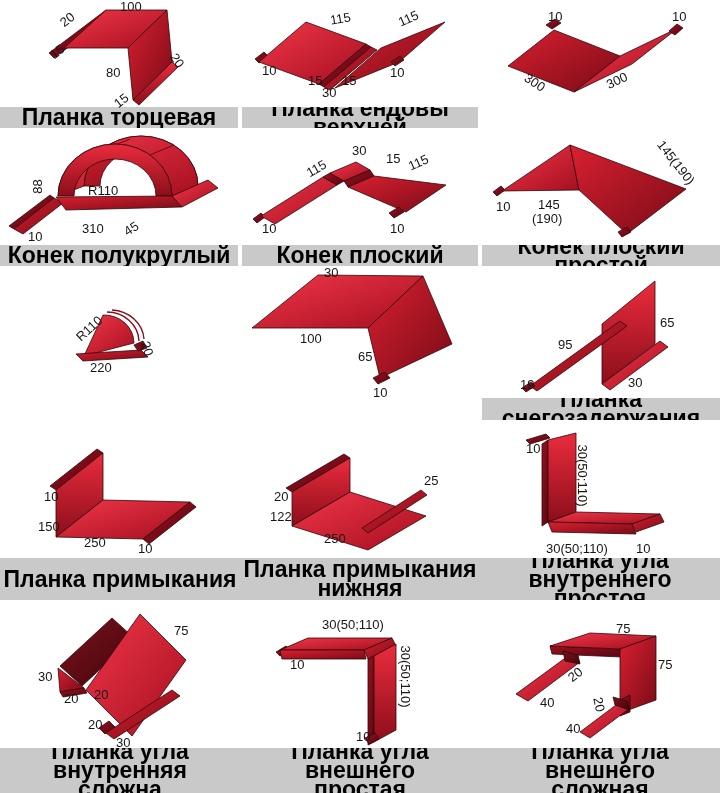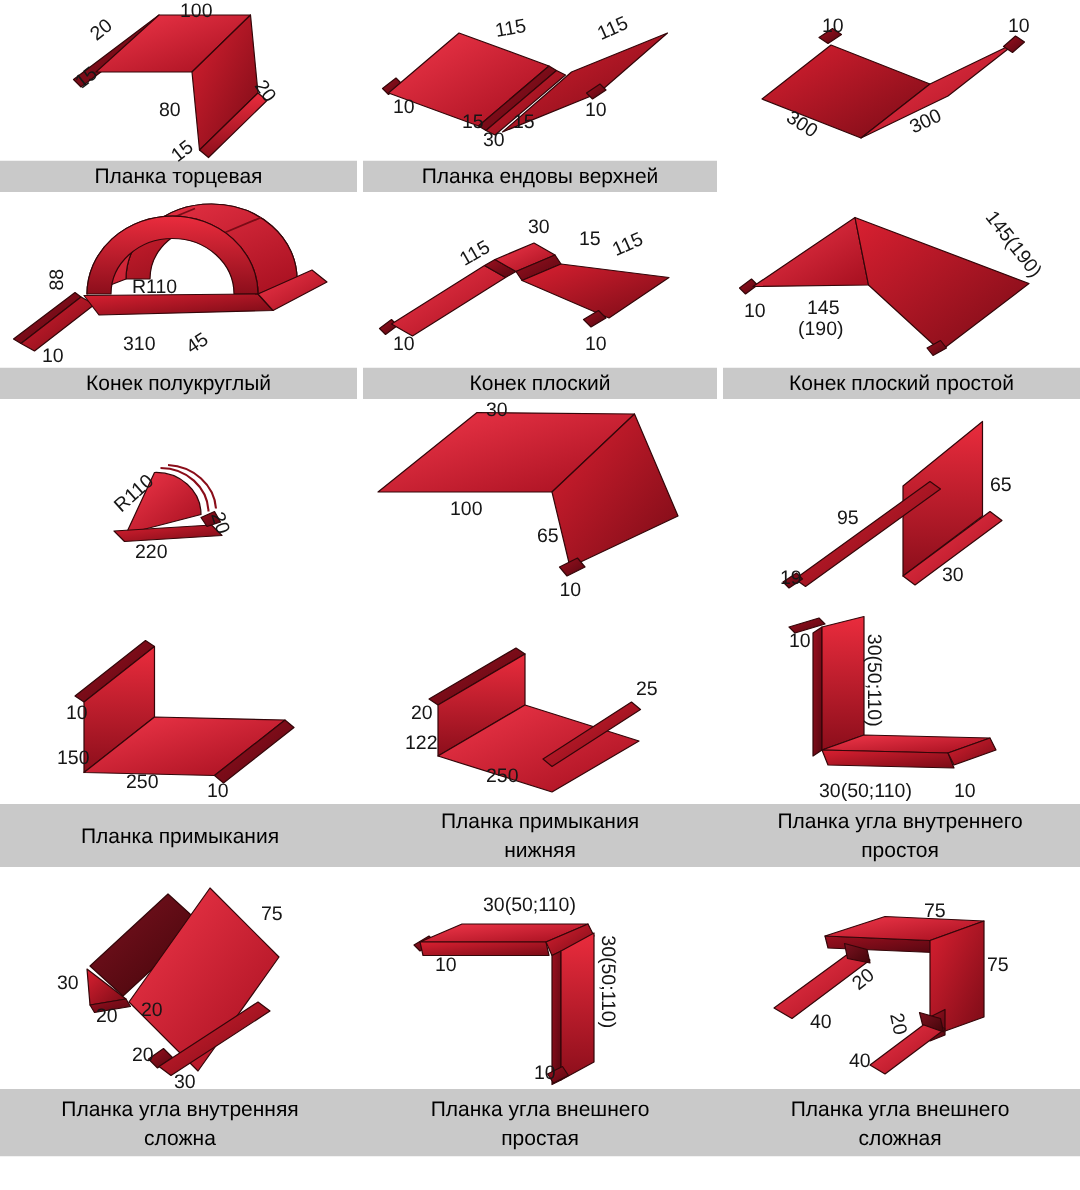--- a/index.html
+++ b/index.html
@@ -4,21 +4,21 @@
 <style>
   html,body{margin:0;padding:0;background:#ffffff;}
   body{width:720px;font-family:"Liberation Sans",sans-serif;}
   .grid{width:720px;}
   .row{display:flex;}
   .cell{width:240px;position:relative;}
   .diagram{position:relative;width:240px;background:#fff;}
   .diagram svg{display:block;}
   .dim{position:absolute;font-size:13px;color:#161616;white-space:nowrap;line-height:13px;}
   .cap{background:#c9c9c9;display:flex;flex-direction:column;align-items:center;justify-content:center;
-       font-weight:normal;font-size:14px;line-height:19px;color:#000;text-align:center;}
+       font-weight:bold;font-size:23px;line-height:19px;color:#000;text-align:center;}
   .r1 .cap,.r2 .cap{height:21px;}
   .r3 .cap{height:22px;}
   .r4 .cap{height:42px;}
   .r5 .cap{height:45px;}
   .gut .cell .cap{margin:0 2px;}
   .gut .cell:first-child .cap{margin-left:0;}
   .gut .cell:last-child .cap{margin-right:0;}
   .d1{height:107px;}.d2{height:117px;}.d3{height:132px;}.d4{height:138px;}.d5{height:148px;}
 </style>
 </head>
@@ -231,20 +231,23 @@
             <polygon points="122,118 180,75 188,81 130,124" fill="url(#gA)"></polygon>
             <polygon points="50,120 140,55 147,60 57,125" fill="url(#gB)"></polygon>
             <polygon points="42,122 51,116 55,120 46,126" fill="url(#gD)"></polygon>
           </g>
         </svg>
         <span class="dim" style="left:180px;top:50px">65</span>
         <span class="dim" style="left:78px;top:72px">95</span>
         <span class="dim" style="left:40px;top:112px">19</span>
         <span class="dim" style="left:148px;top:110px">30</span>
       </div>
+      <div class="cap">
+        <span>Планка снегозадержания</span>
+      </div>
     </div>
   </div>
 
   <div class="row r4">
 
     <div class="cell">
       <div class="diagram d4">
         <svg width="240" height="138" viewBox="0 0 240 138">
           <g stroke="#330609" stroke-width="0.8" stroke-linejoin="round">
             <polygon points="50,66 97,29 103,33 56,70" fill="url(#gD)"></polygon>

